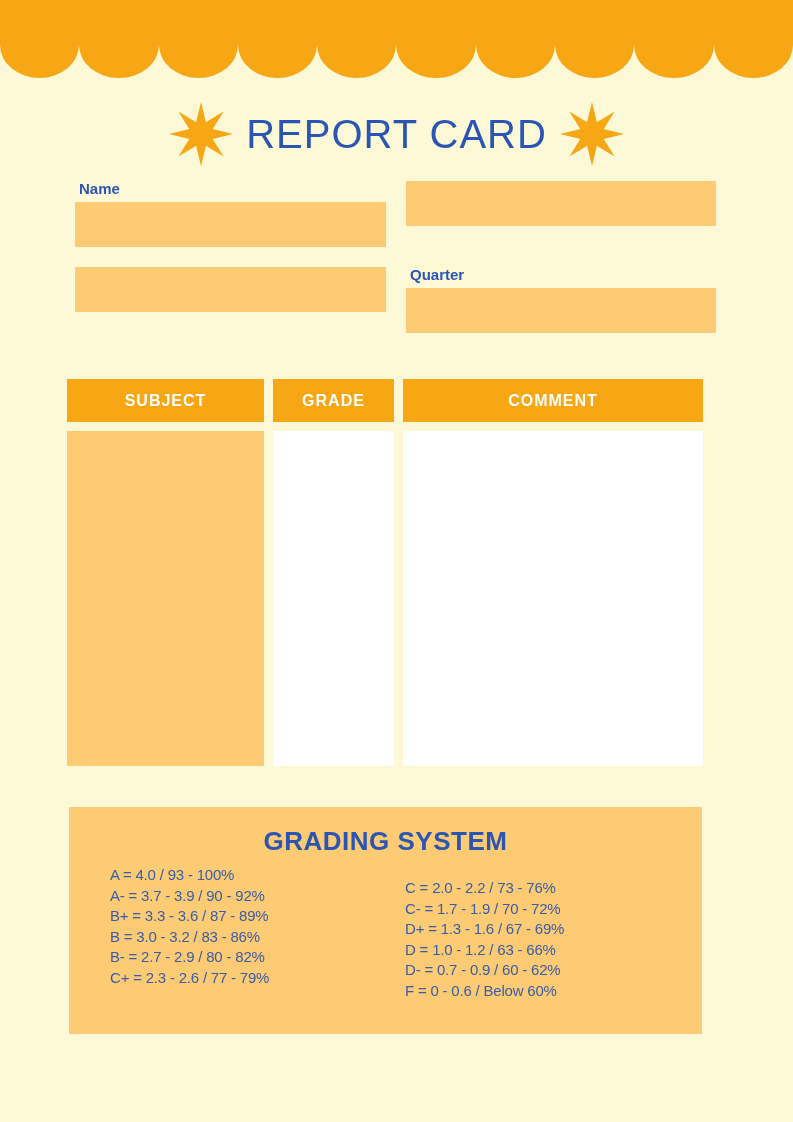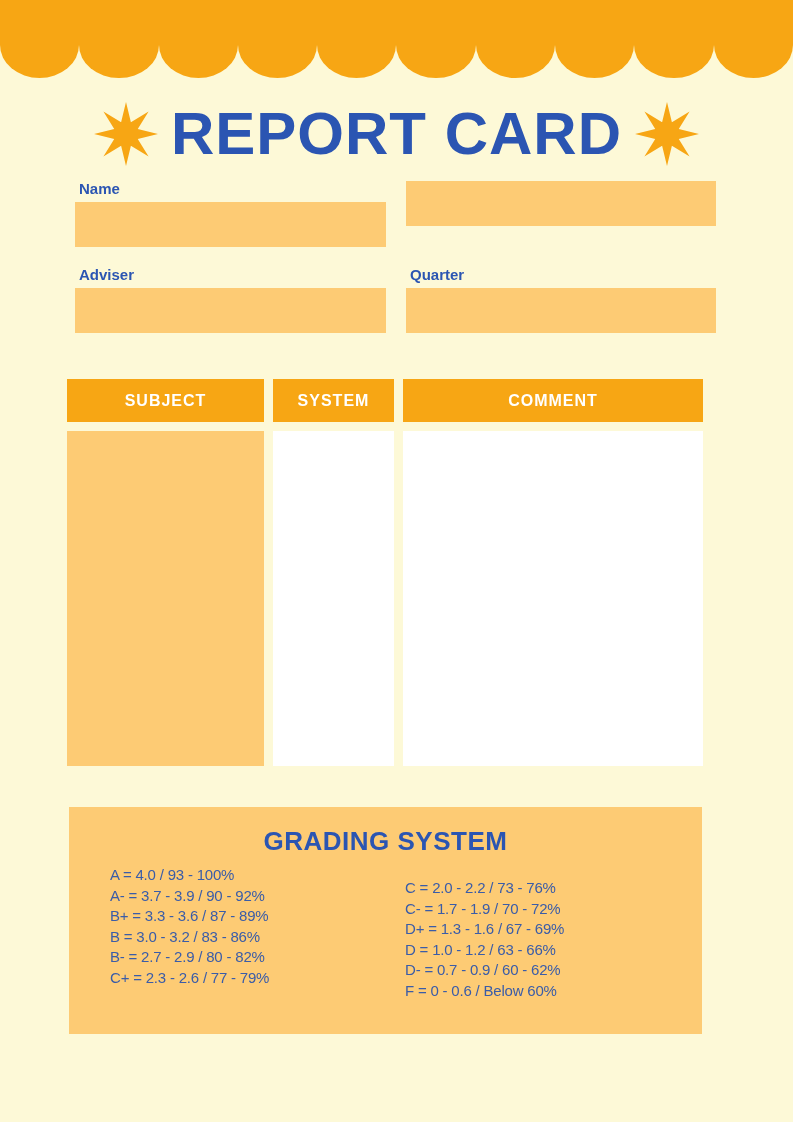--- a/index.html
+++ b/index.html
@@ -21,21 +21,21 @@
     border-bottom-right-radius:50% 100%;
   }
   
   .title-row{
     position:absolute;top:100px;left:0;width:793px;height:68px;
     display:flex;align-items:center;justify-content:center;gap:13px;
   }
   .star svg{display:block;}
   .page-title{
     color:var(--blue,#2B55B2);
-    font-size:60px;font-weight:700;letter-spacing:1px;
+    font-size:40px;font-weight:400;letter-spacing:1px;
     line-height:1;white-space:nowrap;
   }
   
   .fields{
     position:absolute;left:75px;top:181px;width:641px;
     display:grid;grid-template-columns:311px 310px;column-gap:20px;row-gap:20px;
   }
   .field-label{
     display:block;color:var(--blue,#2B55B2);
     font-size:15px;line-height:15px;margin:0 0 6px 4px;font-weight:700;
@@ -116,32 +116,31 @@
 
   <div class="fields">
     <div>
       <label class="field-label">Name</label>
       <input class="field-box" type="text" aria-label="Name" style="">
     </div>
     <div>
       <input class="field-box" type="text" aria-label="Section" style="">
     </div>
     <div>
-      <label class="field-label">Adviser</label>
       <input class="field-box" type="text" aria-label="Adviser" style="">
     </div>
     <div>
       <label class="field-label">Quarter</label>
       <input class="field-box" type="text" aria-label="Quarter" style="">
     </div>
   </div>
 
   <div class="grades-table">
     <div class="th">SUBJECT</div>
-    <div class="th">SYSTEM</div>
+    <div class="th">GRADE</div>
     <div class="th">COMMENT</div>
     <div class="td subject"></div>
     <div class="td"></div>
     <div class="td"></div>
   </div>
 
   <div class="grading-box">
     <h2 class="grading-title">GRADING SYSTEM</h2>
     <div class="grading-col left">
       <div>A = 4.0 / 93 - 100%</div>

